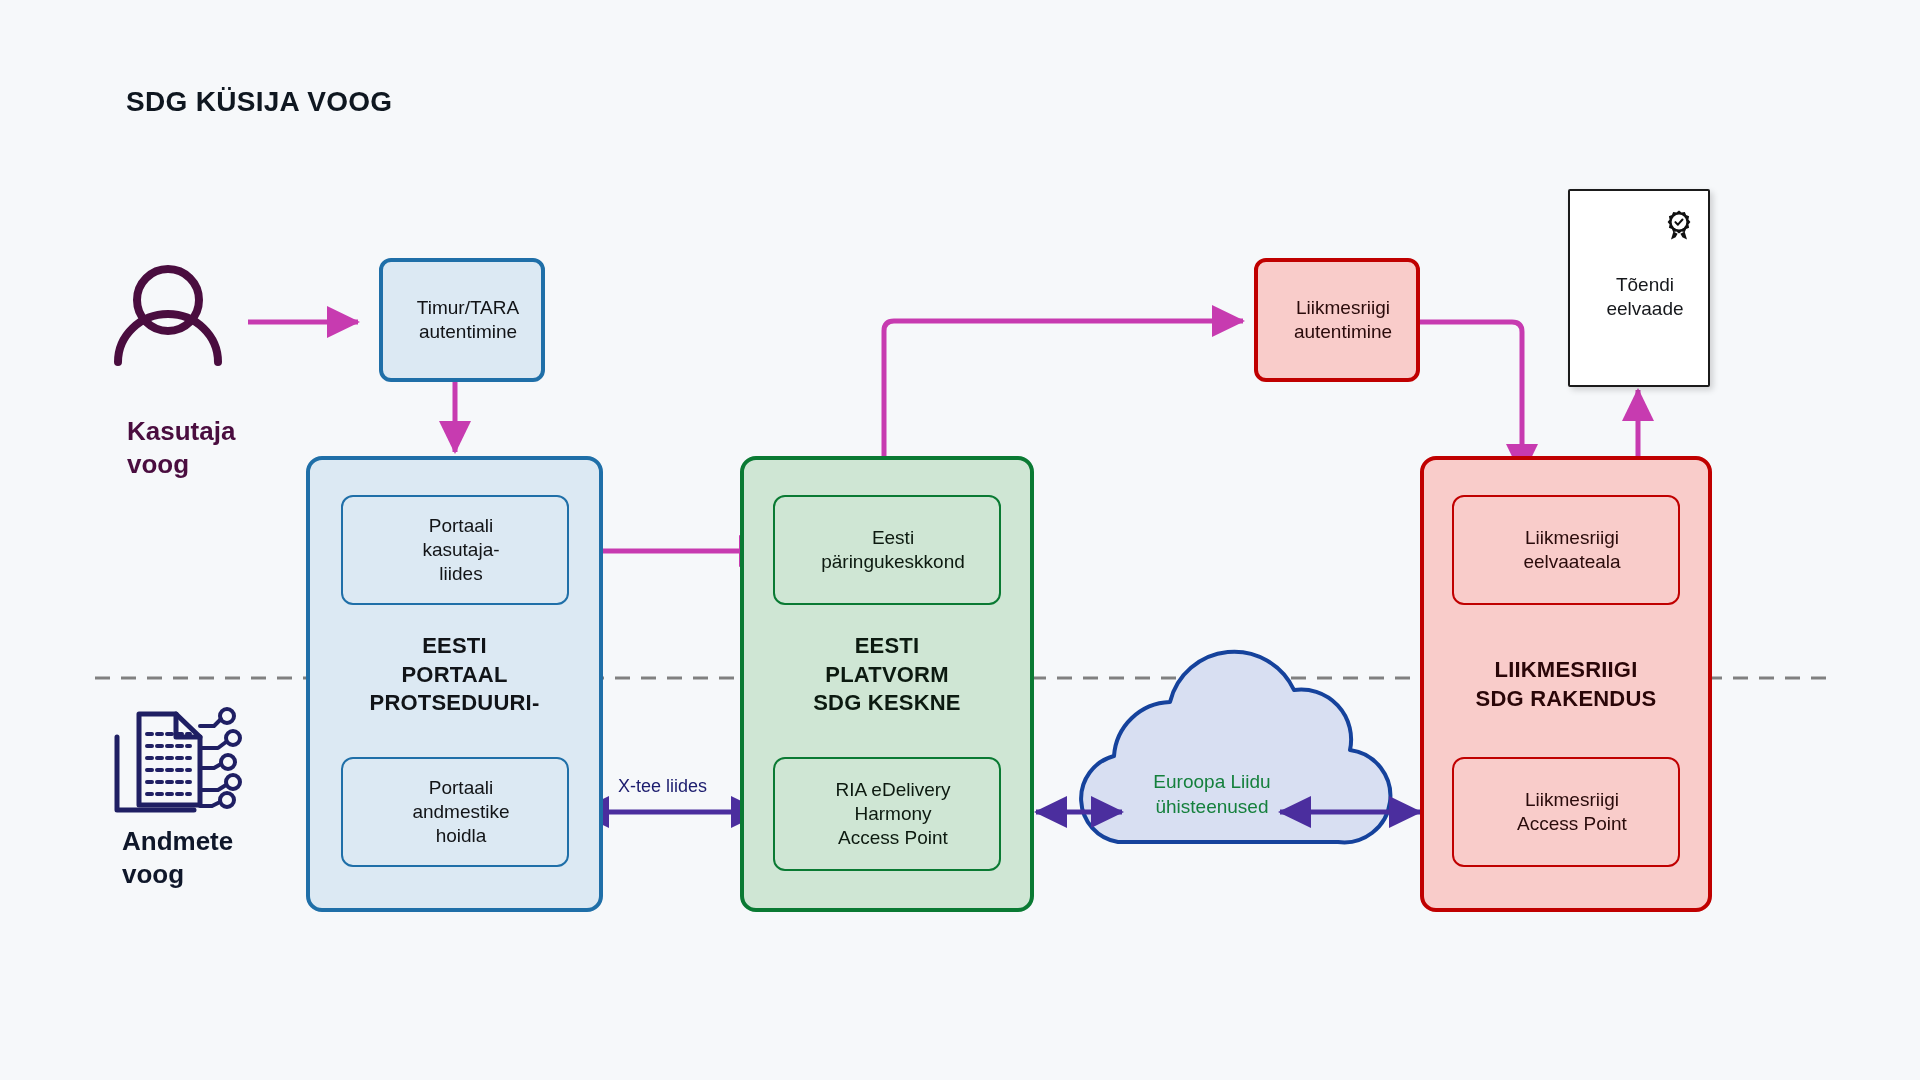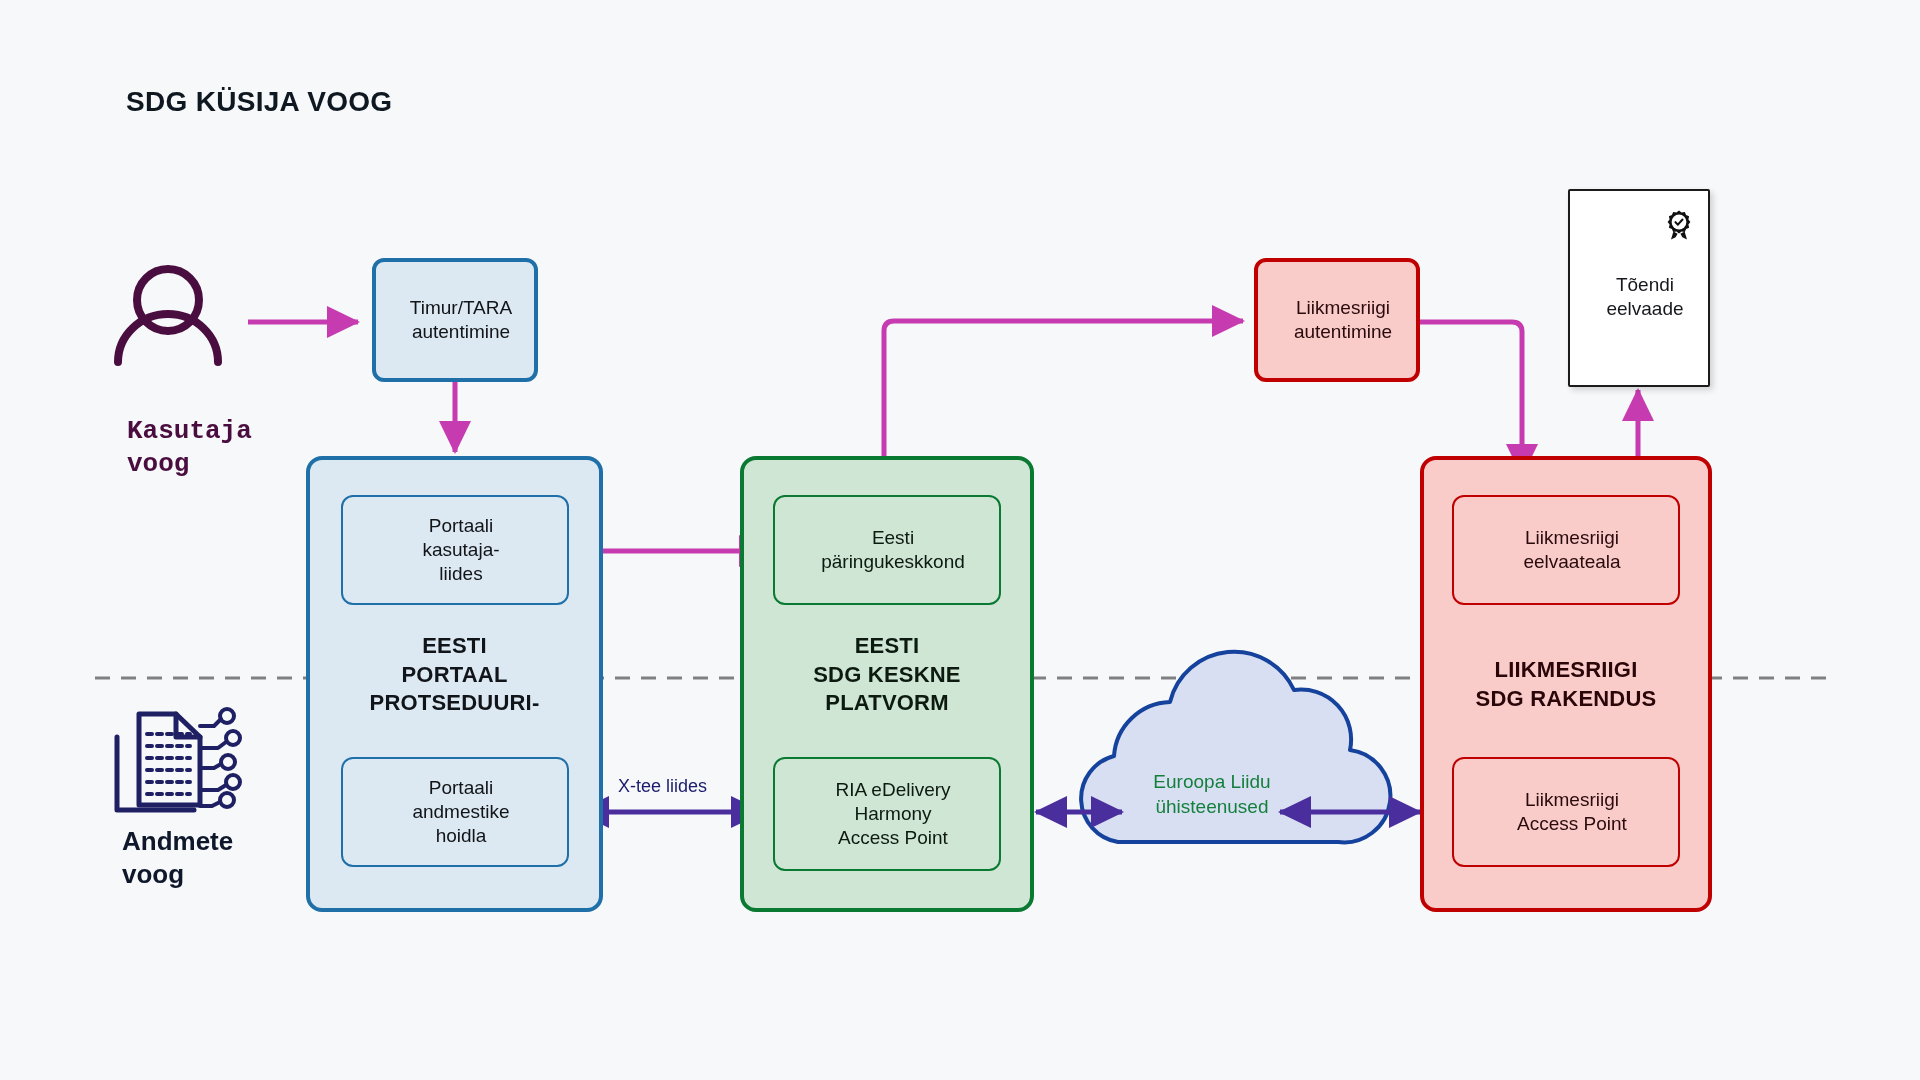--- a/index.html
+++ b/index.html
@@ -41,36 +41,36 @@
   .red-card{background:#f9ccca;border-color:#c00000;color:#2a0b0b;}
 
   .container-title{position:absolute;text-align:center;font-weight:bold;
     font-size:22px;line-height:1.3;letter-spacing:.2px;}
   .ct-blue{color:#111418;}
   .ct-green{color:#0c1a10;}
   .ct-red{color:#2a0608;}
 
   
   .node{border-radius:12px;border-width:4px;border-style:solid;font-size:19px;}
-  .node-blue{background:#dce9f3;border-color:#1f6fa8;color:#121417;}
+  .node-blue{background:#dce9f3;border-color:#1f6fa8;color:#121417;margin-left:7px;}
   .node-red{background:#f9ccca;border-color:#c00000;color:#2a0b0b;}
 
   
   .white-card{
     background:#ffffff;border:2px solid #1b1b1b;border-radius:2px;
     box-shadow:3px 3px 6px rgba(0,0,0,.16);
     font-size:19px;color:#16181c;
   }
 
   
   .cloud-label{position:absolute;text-align:center;font-size:19px;color:#15803d;line-height:1.3;}
 
   
   .lane-label{position:absolute;font-size:26px;font-weight:bold;line-height:1.25;}
-  #user-flow-label{left:127px;top:415px;color:#4a0d3f;font-family:Liberation Mono, monospace;}
+  #user-flow-label{left:127px;top:415px;color:#4a0d3f;}
   #data-flow-label{left:122px;top:825px;color:#0f172a;}
 
   .edge-label{position:absolute;font-size:18px;color:#1c1c6e;text-align:right;}
 </style>
 </head>
 <body>
 
 <div id="canvas">
 
   <div id="page-title">SDG KÜSIJA VOOG</div>
@@ -216,22 +216,22 @@
 
   <div class="box container-box green-container" style="left:740px;top:456px;width:294px;height:456px;"></div>
   <div class="box card green-card" style="left:773px;top:495px;width:228px;height:110px;">
     <div>
       <div>Eesti</div>
       <div>päringukeskkond</div>
     </div>
   </div>
   <div class="container-title ct-green" style="left:740px;top:632px;width:294px;">
     <div>EESTI</div>
+    <div>PLATVORM</div>
     <div>SDG KESKNE</div>
-    <div>PLATVORM</div>
   </div>
   <div class="box card green-card" style="left:773px;top:757px;width:228px;height:114px;">
     <div>
       <div>RIA eDelivery</div>
       <div>Harmony</div>
       <div>Access Point</div>
     </div>
   </div>
 
   <div class="cloud-label" style="left:1122px;top:770px;width:180px;">

